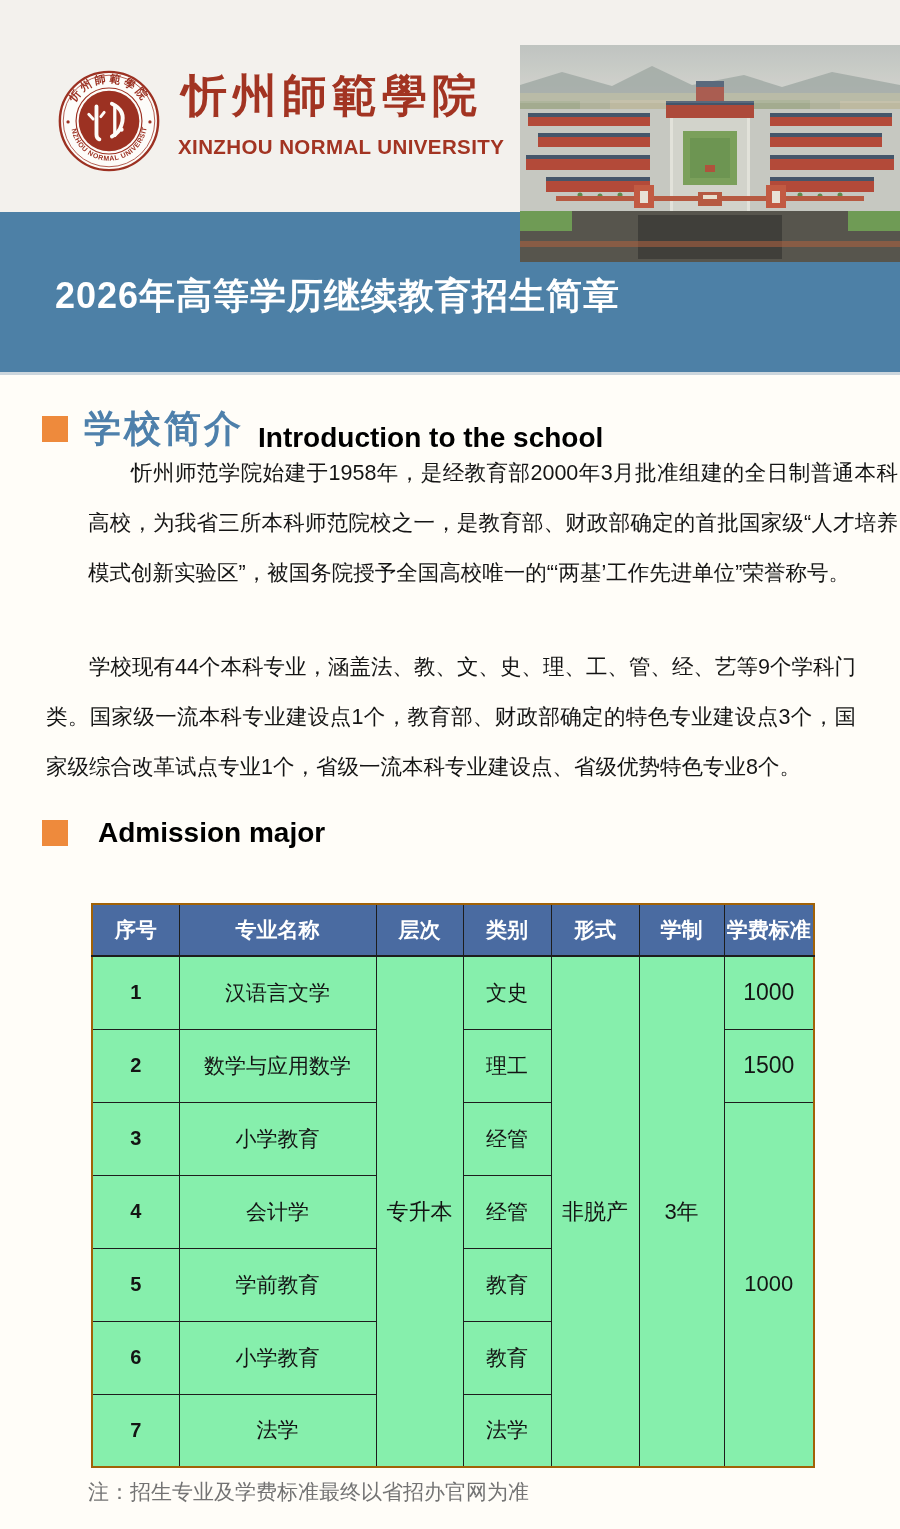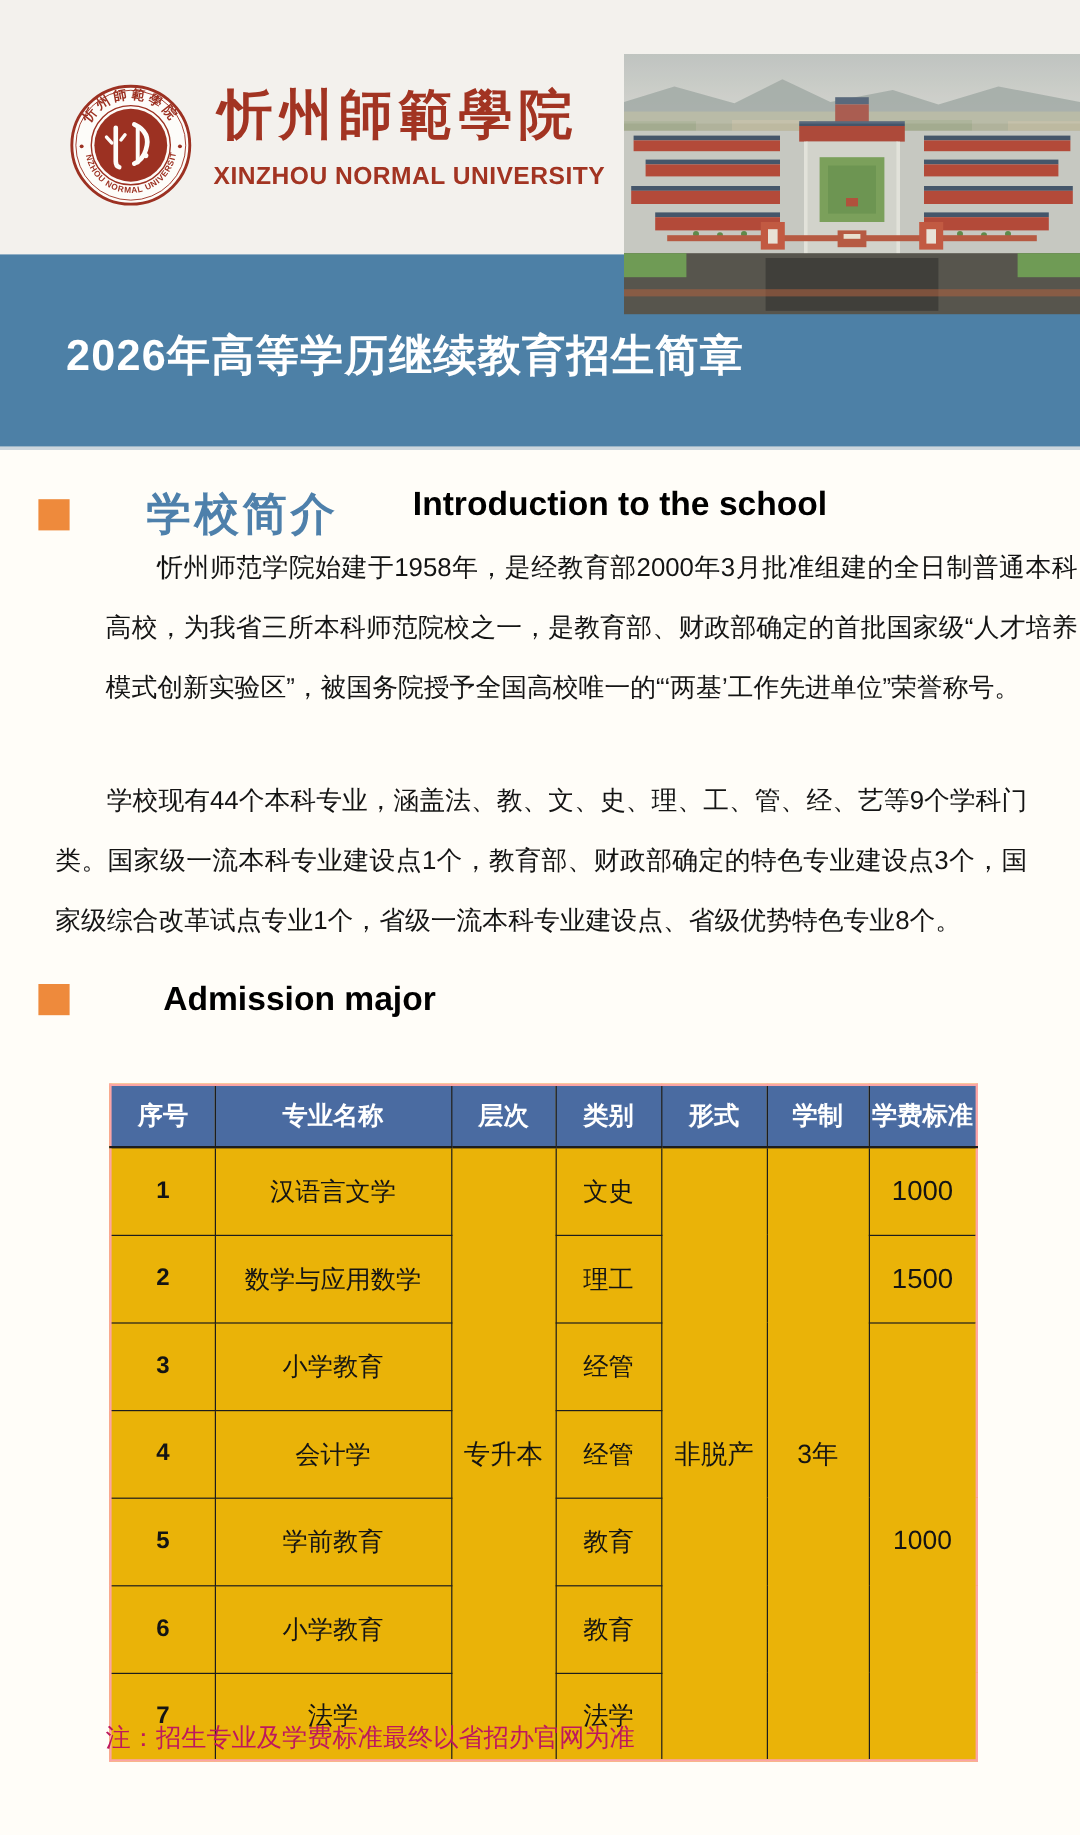--- a/index.html
+++ b/index.html
@@ -12,45 +12,45 @@
   .brand { position:absolute; left:178px; top:66px; width:308px; text-align:center; color:#a23422; }
   .brand-cn { font-family:"DejaVu Serif","Liberation Serif",serif; font-size:45px; font-weight:bold; letter-spacing:5px; white-space:nowrap; }
   .brand-en { margin-top:9px; font-size:20.5px; font-weight:bold; letter-spacing:0.4px; white-space:nowrap; }
   .campus-photo { position:absolute; left:520px; top:45px; width:380px; height:217px; z-index:3; }
 
   
   .banner { position:absolute; left:0; top:212px; width:900px; height:163px; background:#4d80a6; border-bottom:3px solid #ccd6dd; z-index:1; }
   .banner-title { position:absolute; left:55px; top:60px; font-size:36px; font-weight:bold; color:#ffffff; letter-spacing:1px; white-space:nowrap; }
 
   
-  .section-head { position:absolute; left:32px; display:flex; align-items:flex-start; white-space:nowrap;gap:48px; }
+  .section-head { position:absolute; left:42px; display:flex; align-items:flex-end; white-space:nowrap; }
   .bullet { align-self:center; width:26px; height:26px; background:#ee8a3c; margin-right:16px; flex:0 0 auto; }
   .sec-cn { font-size:37px; font-weight:bold; color:#4e80ab; letter-spacing:3px; }
   .sec-en { font-size:28px; font-weight:bold; color:#000000; margin-left:14px; }
   #intro-head  { top:404px; }
   #majors-head { top:817px; }
 
   
   .para { position:absolute; left:46px; width:810px; font-size:21.5px; line-height:50px;
           color:#141414; text-align:justify; text-indent:2em; word-break:break-all; }
   #para-1 { top:448px;margin-left:42px; }
   #para-2 { top:642px; }
 
   
   .table-wrap { position:absolute; left:91px; top:903px; }
-  table { border-collapse:collapse; table-layout:fixed; background:#eab308; border:2px solid #fca5a5; }
+  table { border-collapse:collapse; table-layout:fixed; background:#86efac; border:2px solid #a16207; }
   th { background:#4a6ba1; color:#ffffff; font-weight:bold; font-size:21px; height:52px;
        border:1px solid #1d1d1d; border-bottom:2px solid #1d1d1d; text-align:center; }
   td { height:73px; text-align:center; vertical-align:middle; font-size:21px; color:#141414;
        border:1px solid #1d1d1d; }
   td.num { font-weight:bold; font-size:20px; }
   td.tuition { font-size:23px; }
   td.merged { font-size:22px; }
 
-  .note { position:absolute; left:88px; top:1434px; font-size:21px; color:#be185d; white-space:nowrap; }
+  .note { position:absolute; left:88px; top:1478px; font-size:21px; color:#737373; white-space:nowrap; }
 </style>
 </head>
 <body>
 
 <div class="page">
 
   <div class="header-top">
 
     <svg class="logo" viewBox="-55 -55 110 110">
       <circle cx="0" cy="0" r="51" fill="#fdfcf9" stroke="#9c3122" stroke-width="2.5"></circle>

